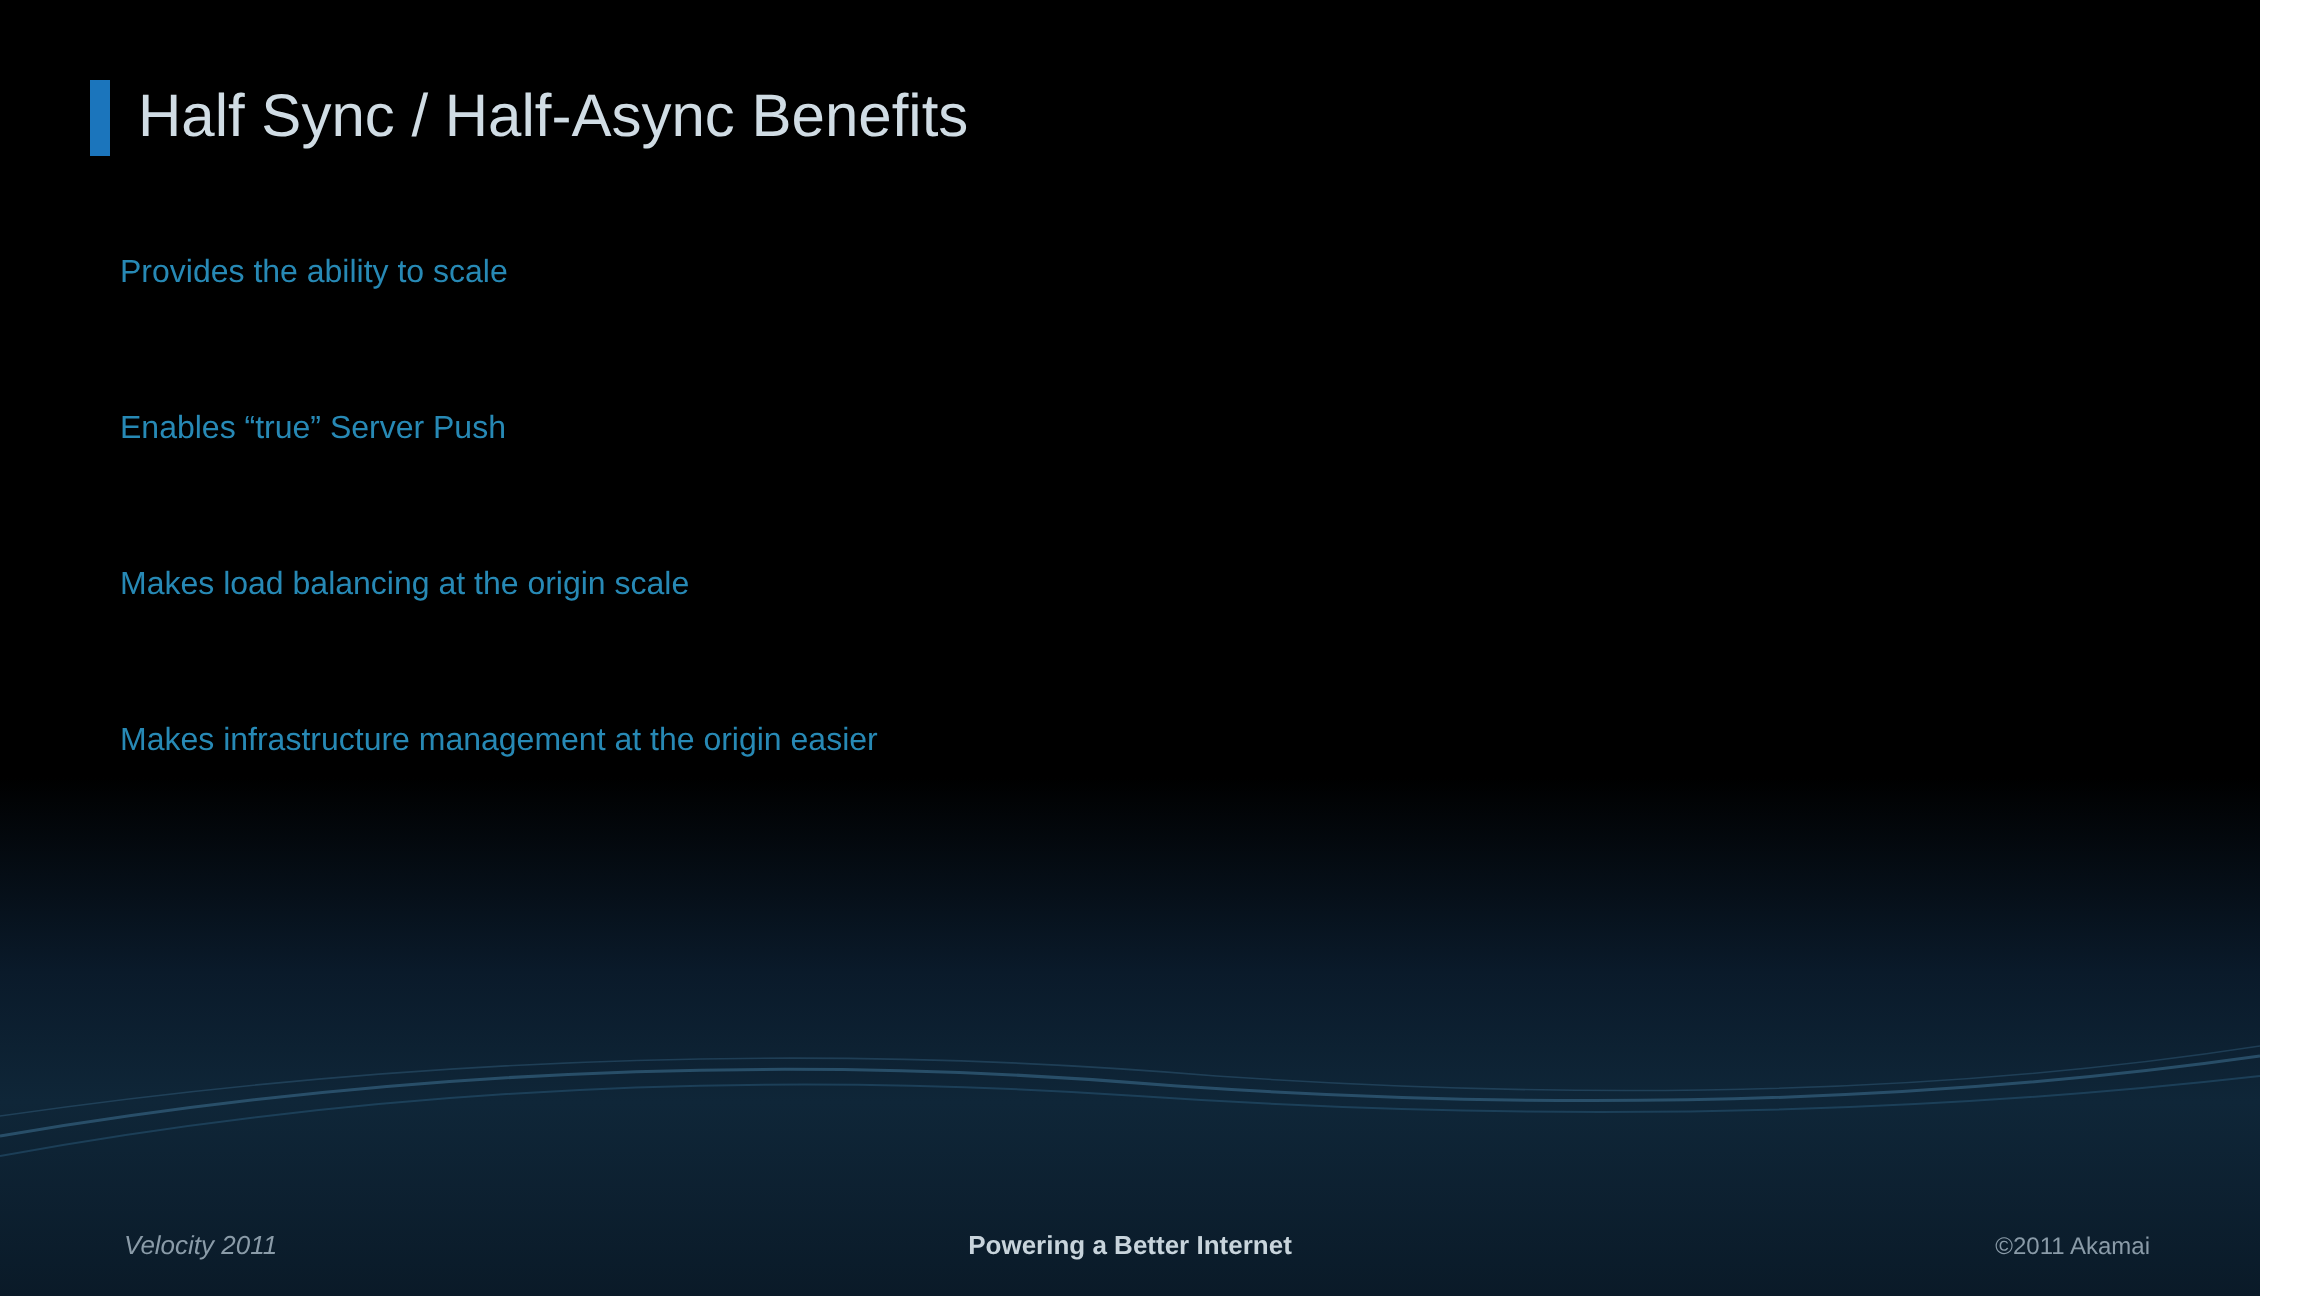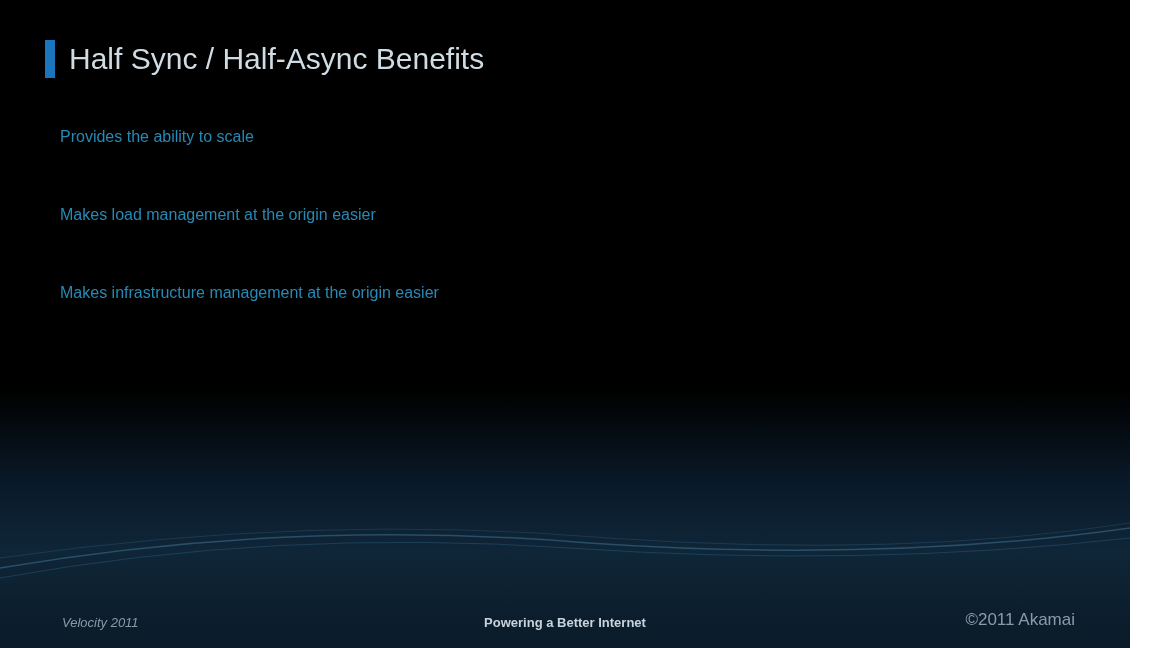--- a/index.html
+++ b/index.html
@@ -102,21 +102,21 @@
       color: #c8d4dc;
       font-size: 13px;
       font-weight: bold;
       position: absolute;
       left: 50%;
       transform: translateX(-50%);
     }
     
     .footer-right {
       color: #8a9ba8;
-      font-size: 17px;
+      font-size: 12px;
     }
   </style>
 </head>
 <body>
 
 <div class="slide">
 
   <svg class="swoosh" viewBox="0 0 1152 100" preserveAspectRatio="none">
     <path d="M 0 70 Q 300 20 600 45 Q 900 65 1152 30" stroke="#3a6a8a" stroke-width="1.5" fill="none" opacity="0.6"></path>
     <path d="M 0 80 Q 280 30 580 50 Q 880 70 1152 40" stroke="#2a5a7a" stroke-width="1" fill="none" opacity="0.5"></path>
@@ -124,21 +124,22 @@
   </svg>
 
   <div class="title-bar">
     <div class="title-marker"></div>
     <div class="title-text">Half Sync / Half-Async Benefits</div>
   </div>
 
 
   <div class="body-list">
     <div class="body-item">Provides the ability to scale</div>
-    <div class="body-item">Makes load management at the origin easier</div>
+    <div class="body-item">Enables “true” Server Push</div>
+    <div class="body-item">Makes load balancing at the origin scale</div>
     <div class="body-item">Makes infrastructure management at the origin easier</div>
   </div>
 
   <div class="footer">
     <div class="footer-left">Velocity 2011</div>
     <div class="footer-center">Powering a Better Internet</div>
     <div class="footer-right">©2011 Akamai</div>
   </div>
 
 </div>

